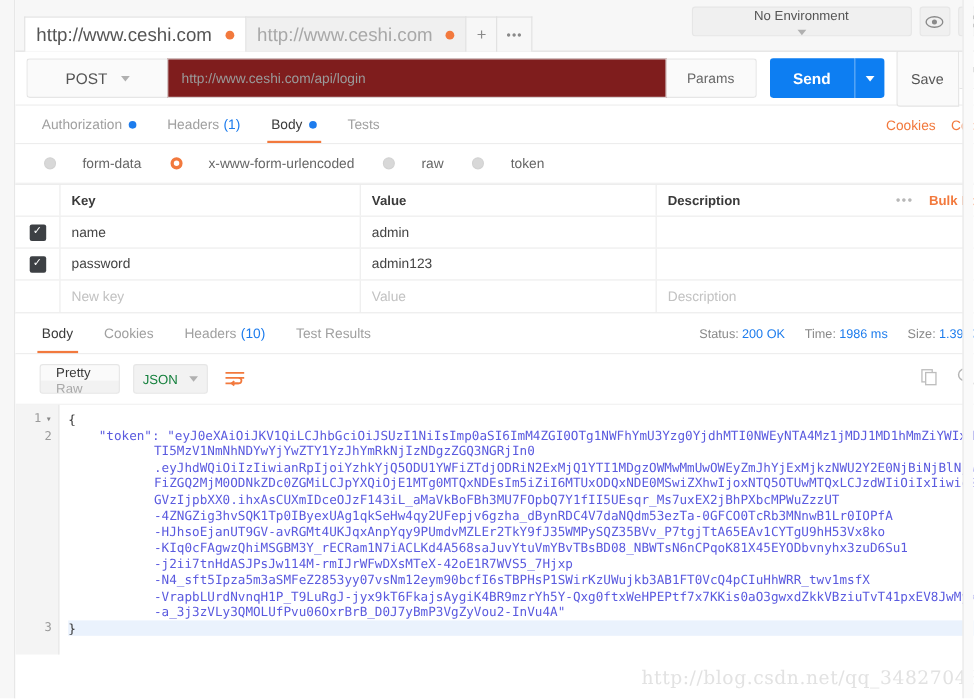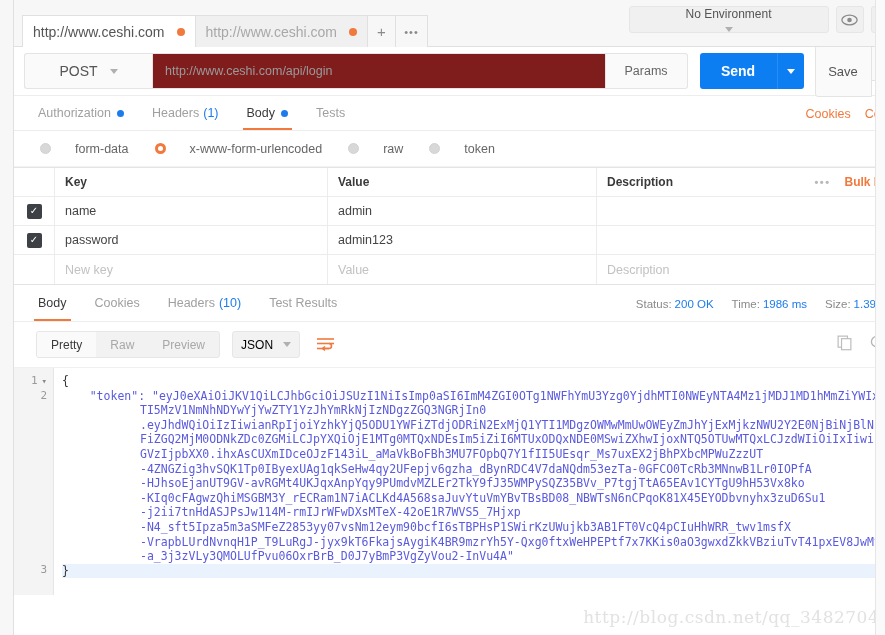--- a/index.html
+++ b/index.html
@@ -48,21 +48,21 @@
   }
   .rtabs { display: flex; align-items: flex-end; height: 47px; padding-left: 8px;}
   .rtab {
     height: 32px;
     min-width: 140px;
     border: 1px solid #e0e0e0;
     border-bottom: none;
     background: #f0f0f0;
     display: flex; align-items: center;
     padding: 12px 10px;
-    font-size: 14px;
+    font-size: 17px;
     color: #a8a8a8;
     margin-right: -1px;
     justify-content: center;
     position: relative;
     top: 1px;
   }
   .rtab.active {
     background: #ffffff;
     color: #555555;
     z-index: 2;
@@ -305,32 +305,33 @@
     height: 45px;
     display: flex; align-items: center;
     padding-left: 22px;
   }
   .seg {
     display: flex; height: 27px;
     background: #f2f2f2;
     border: 1px solid #e6e6e6;
     border-radius: 3px;
     overflow: hidden;
+    flex-direction: column;
   }
   .seg div {
     display: flex; align-items: center; padding: 0 14px;
     font-size: 12px; color: #a8a8a8;
   }
   .seg div.on { background: #fafafa; color: #3a3a3a; }
   .fmt {
     height: 27px; width: 68px;
     background: #f2f2f2; border: 1px solid #e6e6e6;
     border-radius: 3px; margin-left: 12px;
     display: flex; align-items: center; justify-content: space-between;
-    padding: 0 8px; font-size: 12px; color: #000000;
+    padding: 0 8px; font-size: 12px; color: #15803d;
   }
   .wrapbtn {
     margin-left: 12px; width: 26px; height: 26px;
     display: flex; align-items: center; justify-content: center;
   }
   .rtools {
     position: absolute; right: 22px;
     display: flex; align-items: center; gap: 16px;
   }
 

